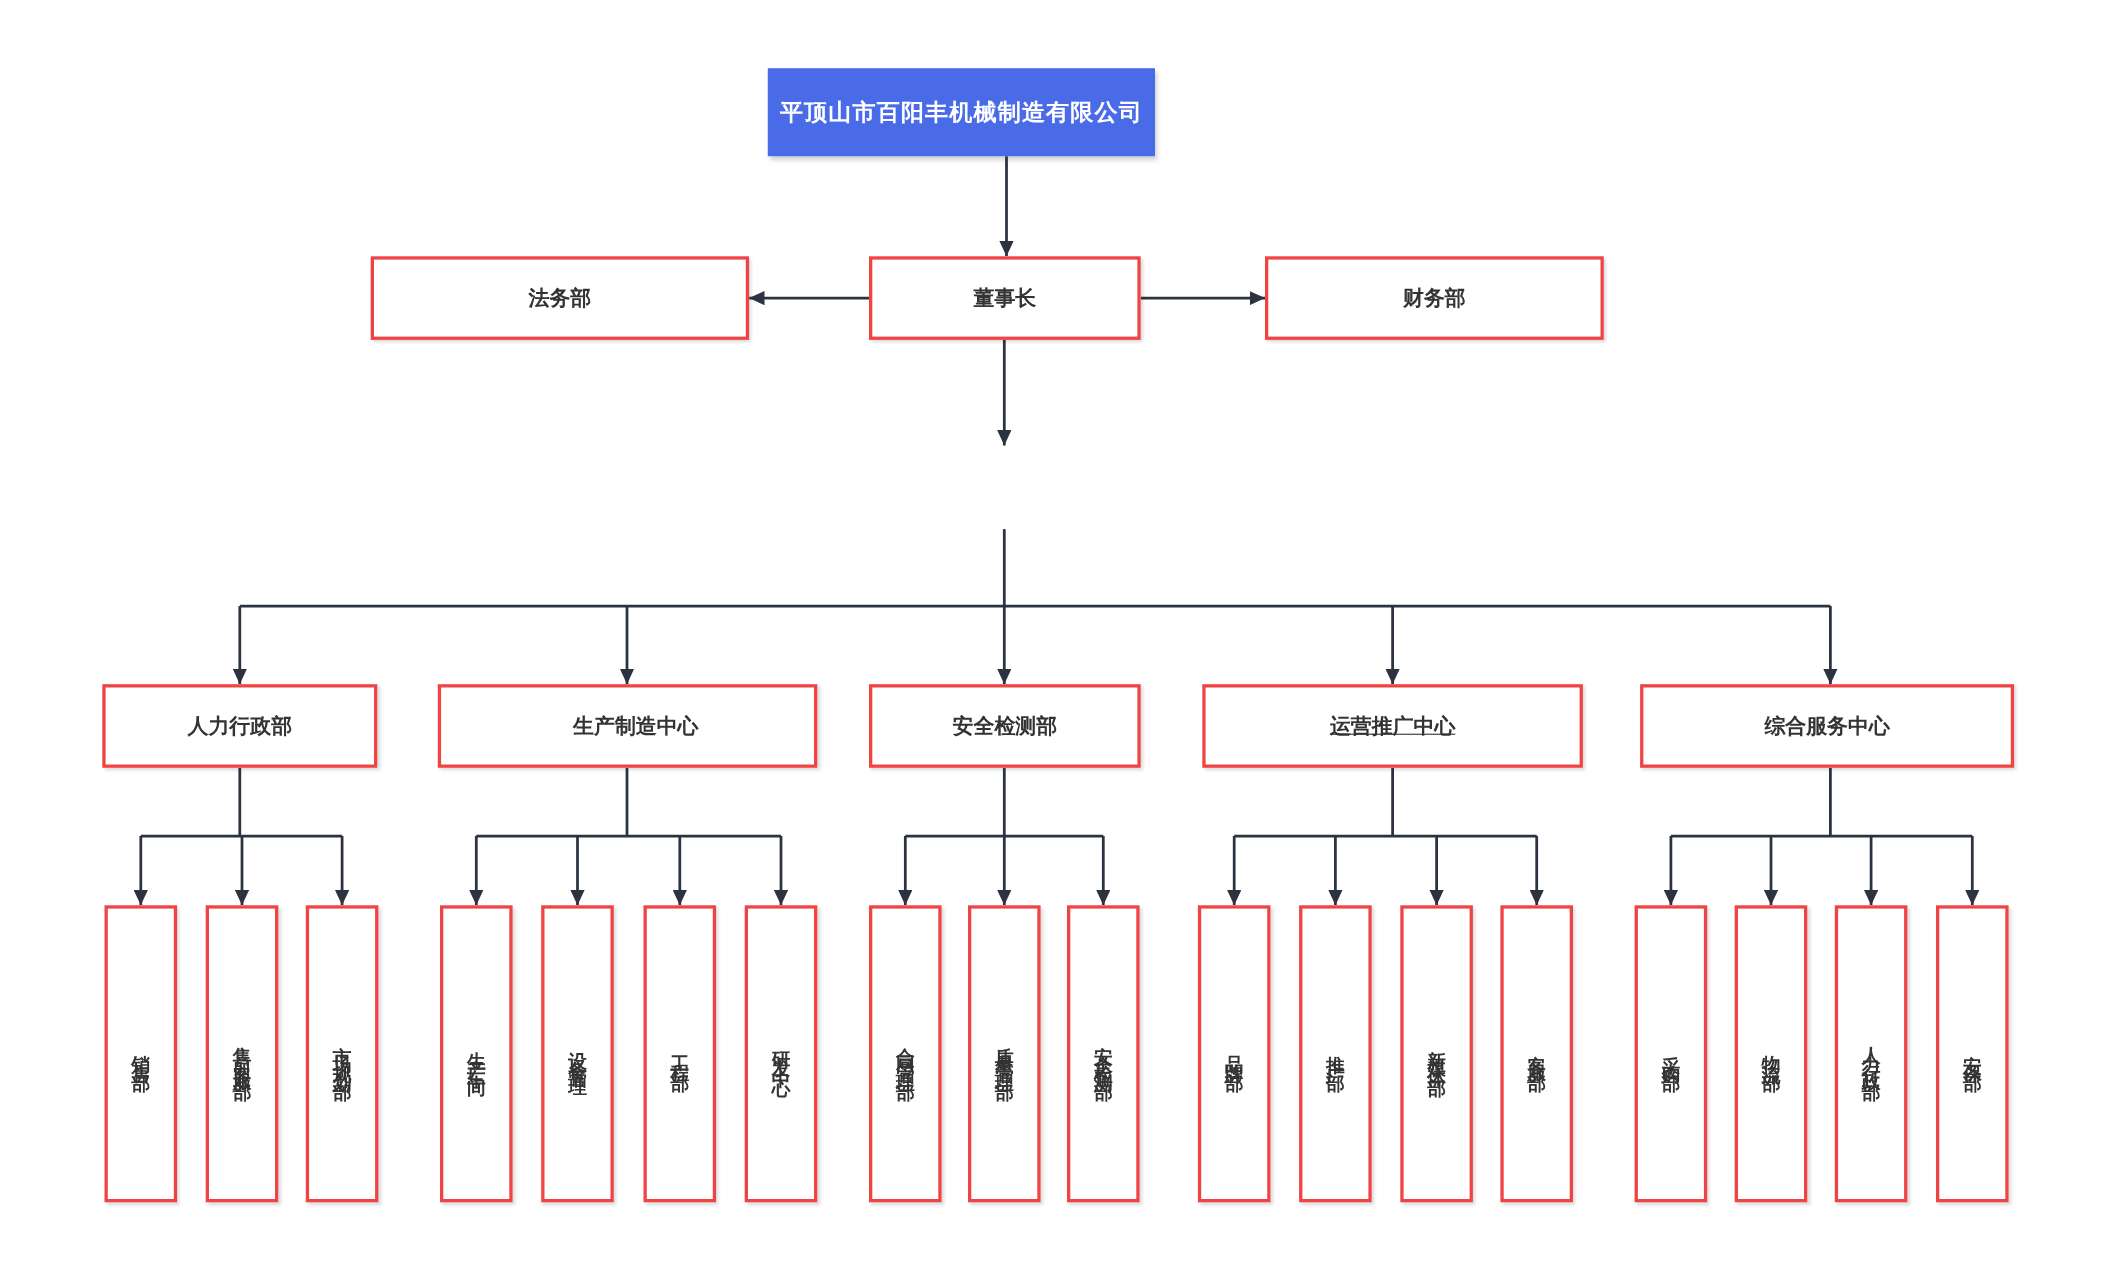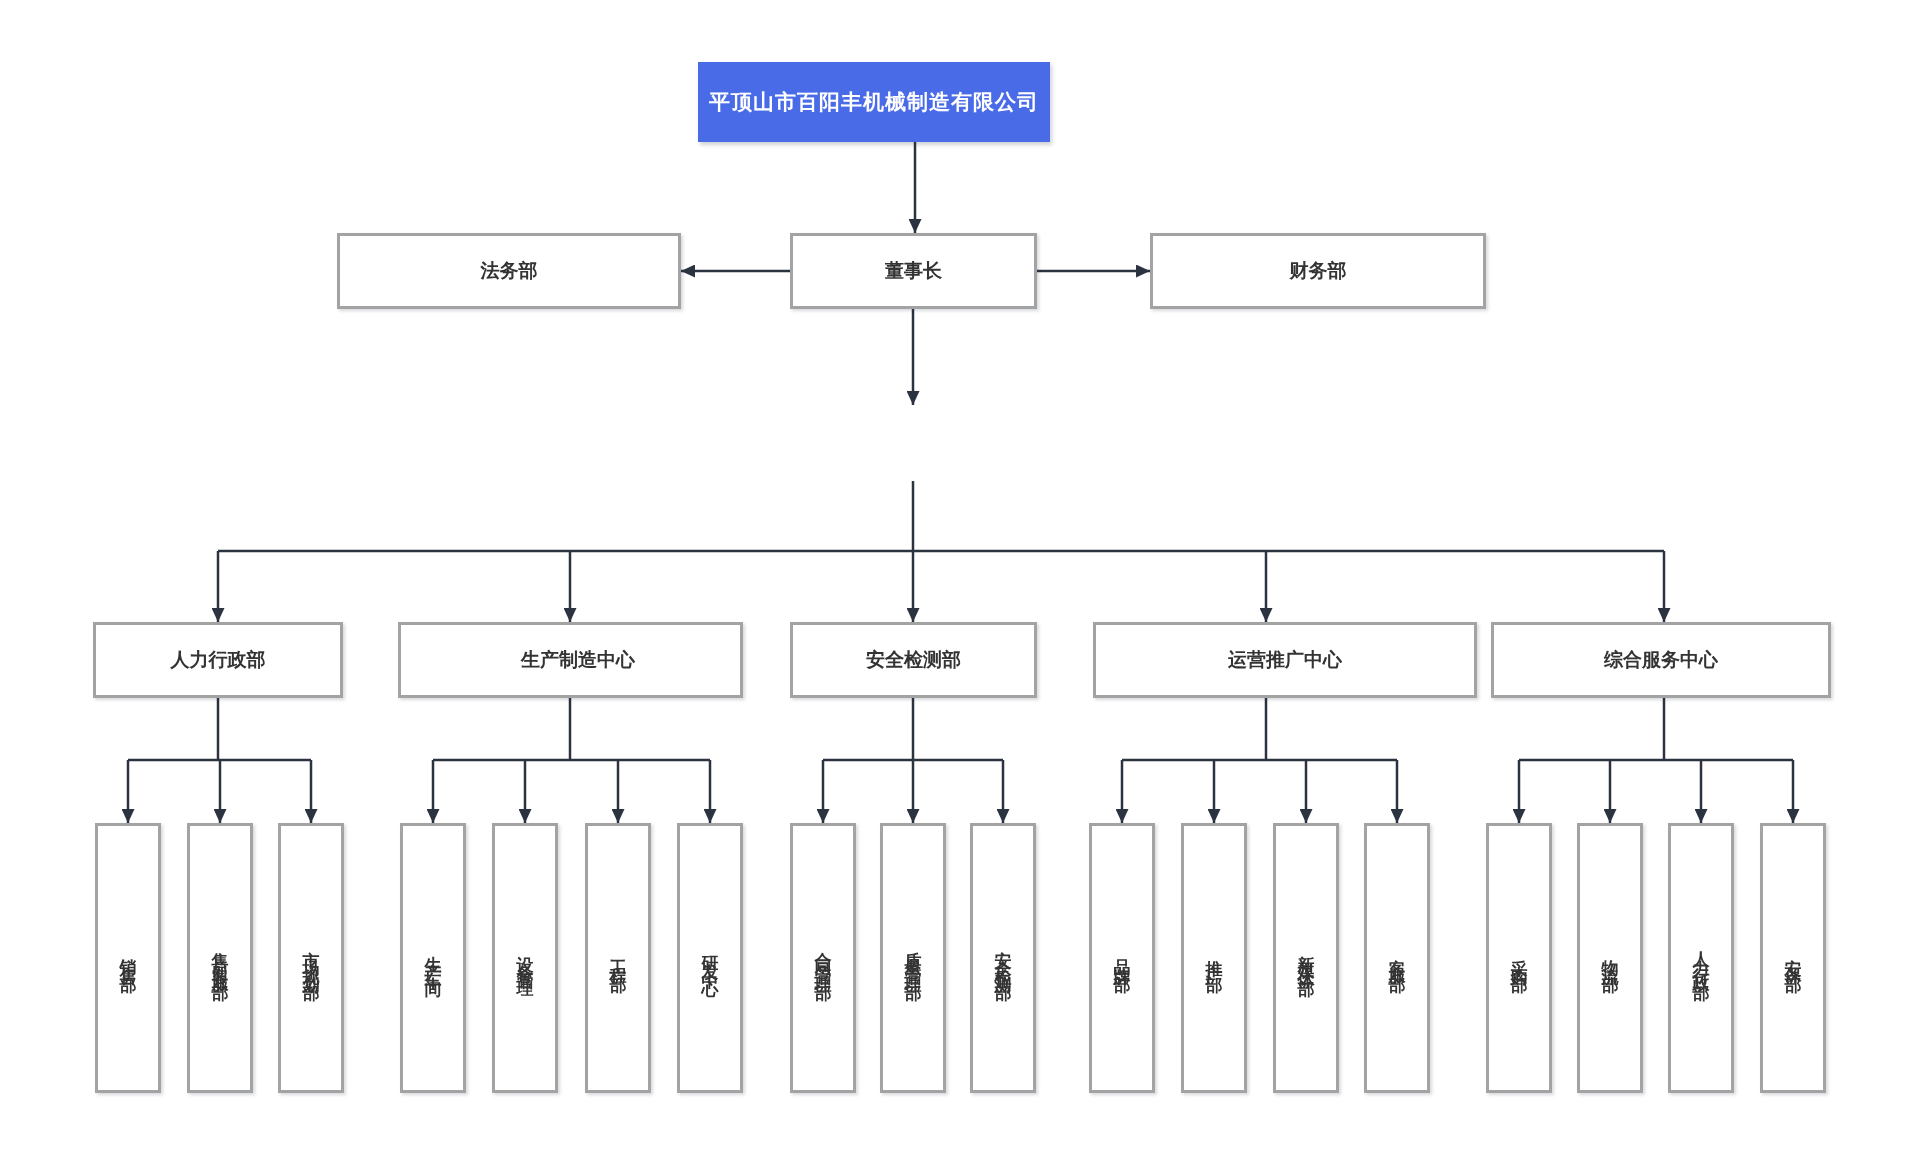--- a/index.html
+++ b/index.html
@@ -17,21 +17,21 @@
   }
   .connectors {
     position: absolute;
     left: 0; top: 0;
     width: 1920px; height: 1164px;
   }
   .node {
     position: absolute;
     box-sizing: border-box;
     background: #ffffff;
-    border: 3px solid #a3a3a3;
+    border: 3px solid #ef4444;
     color: #333333;
     font-weight: bold;
     display: flex;
     align-items: center;
     justify-content: center;
     text-align: center;
     font-size: 19px;
     box-shadow: 2px 2px 3px rgba(40,48,64,0.18);
   }
   .node-root {
@@ -113,27 +113,27 @@
       <path d="M1610 760 V823" marker-end="url(#arrow)"></path>
       <path d="M1701 760 V823" marker-end="url(#arrow)"></path>
       <path d="M1793 760 V823" marker-end="url(#arrow)"></path>
     </g>
   </svg>
 
   <div class="node node-root" style="left:698px; top:62px; width:352px; height:80px;">平顶山市百阳丰机械制造有限公司</div>
 
   <div class="node" style="left:337px; top:233px; width:344px; height:76px;">法务部</div>
   <div class="node" style="left:790px; top:233px; width:247px; height:76px;">董事长</div>
-  <div class="node" style="left:1150px; top:233px; width:336px; height:76px;">财务部</div>
+  <div class="node" style="left:1150px; top:233px; width:308px; height:76px;">财务部</div>
 
 
   <div class="node" style="left:93px; top:622px; width:250px; height:76px;">人力行政部</div>
   <div class="node" style="left:398px; top:622px; width:345px; height:76px;padding-left:15px;">生产制造中心</div>
   <div class="node" style="left:790px; top:622px; width:247px; height:76px;">安全检测部</div>
-  <div class="node" style="left:1093px; top:622px; width:384px; height:76px;">运营推广中心</div>
+  <div class="node" style="left:1093px; top:622px; width:346px; height:76px;text-decoration:underline;">运营推广中心</div>
   <div class="node" style="left:1491px; top:622px; width:340px; height:76px;">综合服务中心</div>
 
   <div class="node node-vertical" style="left:95px; top:823px; width:66px; height:270px;">
     <span class="v-label">销售部</span>
   </div>
   <div class="node node-vertical" style="left:187px; top:823px; width:66px; height:270px;">
     <span class="v-label">售前客服部</span>
   </div>
   <div class="node node-vertical" style="left:278px; top:823px; width:66px; height:270px;">
     <span class="v-label">市场规划部</span>

